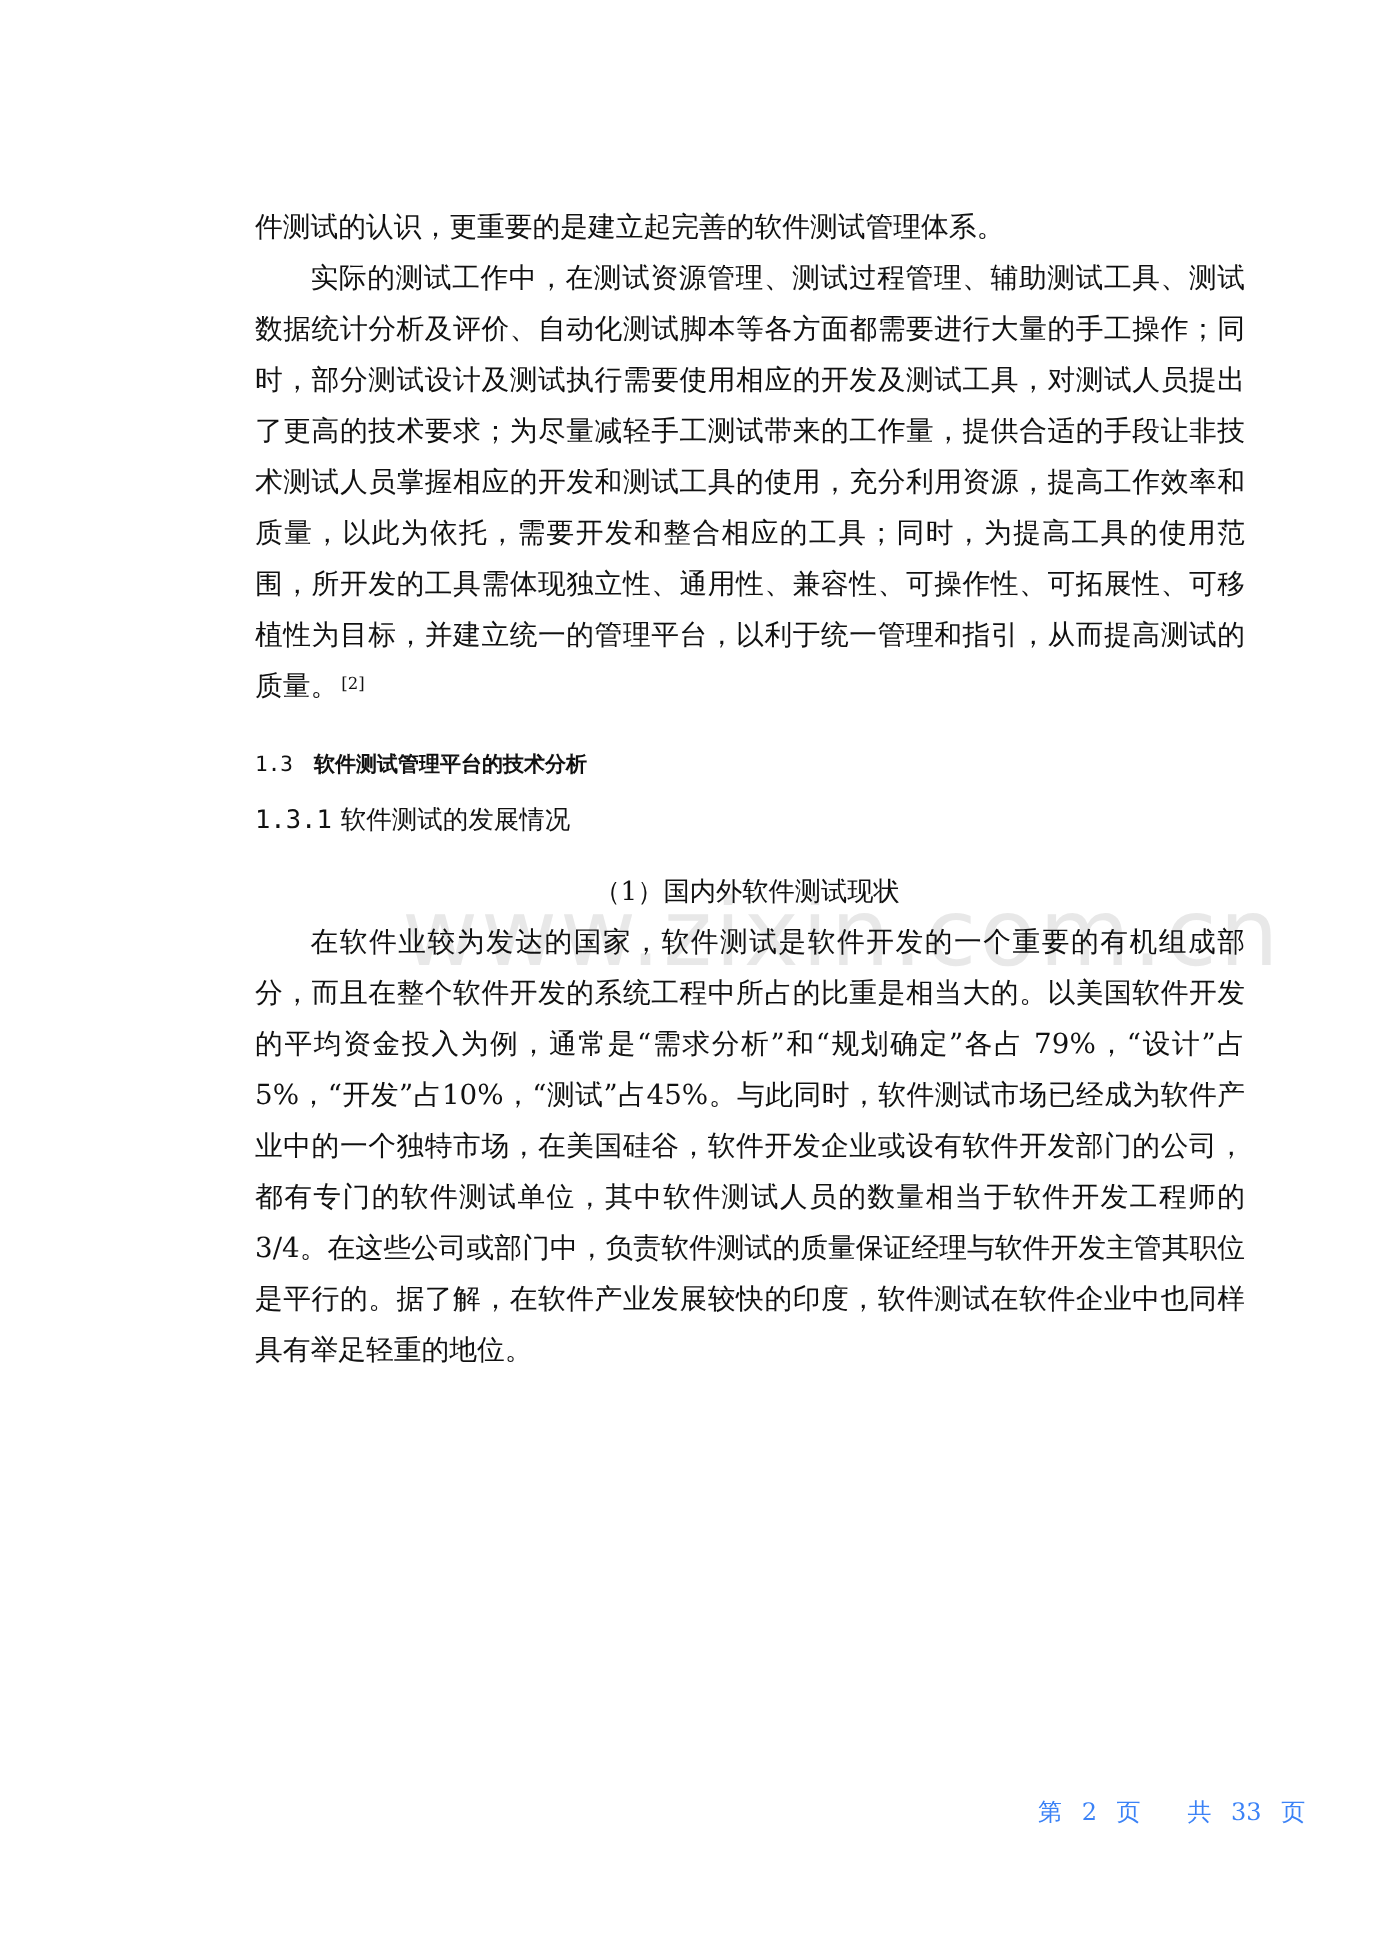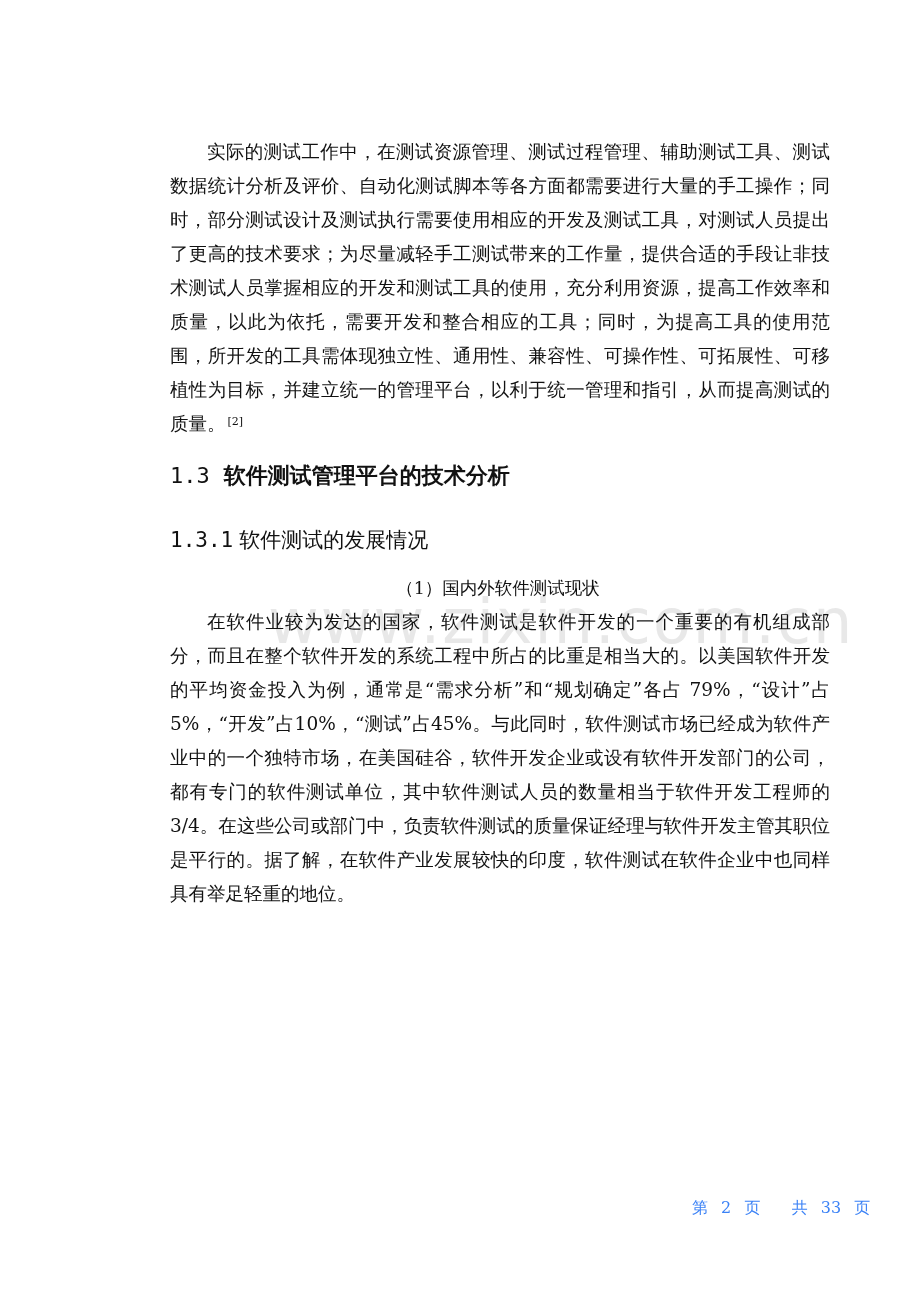--- a/index.html
+++ b/index.html
@@ -38,34 +38,34 @@
     .sup {
       font-size: 11px;
       vertical-align: top;
       position: relative;
       top: -2px;
       margin-left: 2px;
     }
     .h2 {
       font-family: "DejaVu Sans", "Liberation Sans", sans-serif;
       font-weight: bold;
-      font-size: 22px;
+      font-size: 14px;
       margin-top: 18px;
       height: 34px;
       line-height: 34px;
     }
     .h2 .num {
       font-family: "DejaVu Sans Mono", "Liberation Mono", monospace;
       font-weight: normal;
       margin-right: 14px;
     }
     .h3 {
       font-family: "DejaVu Sans", "Liberation Sans", sans-serif;
-      font-size: 21px;
-      margin-top: 30px;
+      font-size: 17px;
+      margin-top: 3px;
       height: 34px;
       line-height: 34px;
     }
     .h3 .num {
       font-family: "DejaVu Sans Mono", "Liberation Mono", monospace;
       margin-right: 6px;
     }
     .gap-sm { height: 14px; }
     .sub-item {
       font-size: 17.5px;
@@ -100,20 +100,23 @@
   </style>
 </head>
 <body>
 
 <div class="page">
 
   <div class="watermark">www.zixin.com.cn</div>
 
   <div class="content">
 
+    <p class="para">
+      <span>件测试的认识，更重要的是建立起完善的软件测试管理体系。</span>
+    </p>
 
     <p class="para indent">
       <span>实际的测试工作中，在测试资源管理、测试过程管理、辅助测试工具、测试数据统计分析及评价、自动化测试脚本等各方面都需要进行大量的手工操作；同时，部分测试设计及测试执行需要使用相应的开发及测试工具，对测试人员提出了更高的技术要求；为尽量减轻手工测试带来的工作量，提供合适的手段让非技术测试人员掌握相应的开发和测试工具的使用，充分利用资源，提高工作效率和质量，以此为依托，需要开发和整合相应的工具；同时，为提高工具的使用范围，所开发的工具需体现独立性、通用性、兼容性、可操作性、可拓展性、可移植性为目标，并建立统一的管理平台，以利于统一管理和指引，从而提高测试的质量。</span><span class="sup">[2]</span>
     </p>
 
     <div class="h2">
       <span class="num">1.3</span><span>软件测试管理平台的技术分析</span>
     </div>
 
     <div class="h3">

